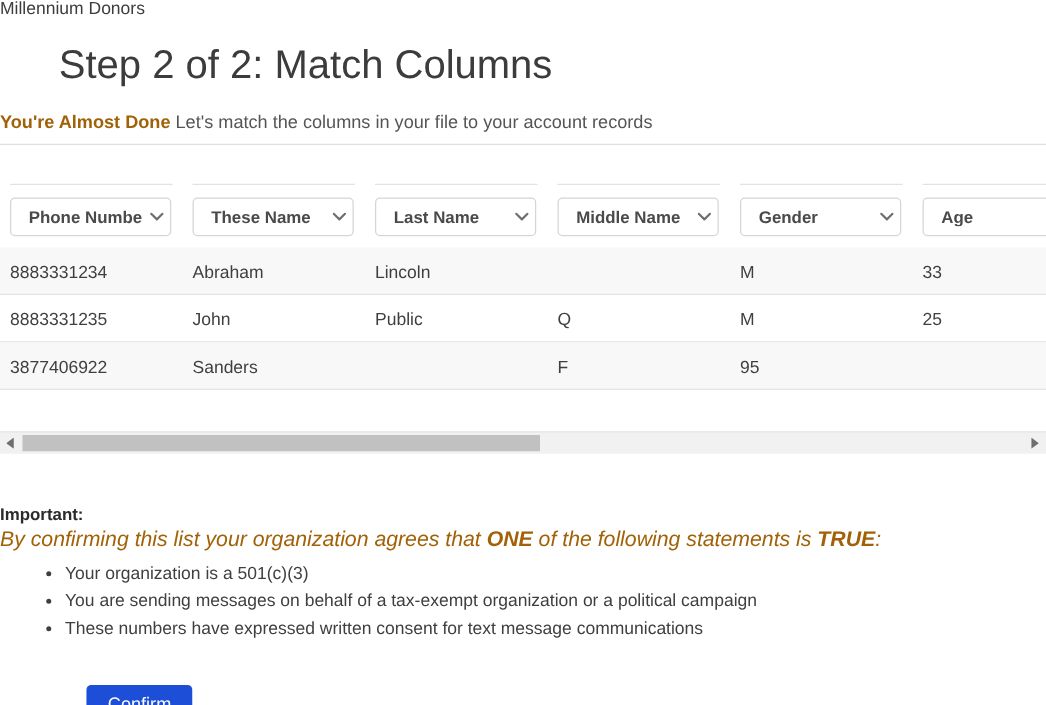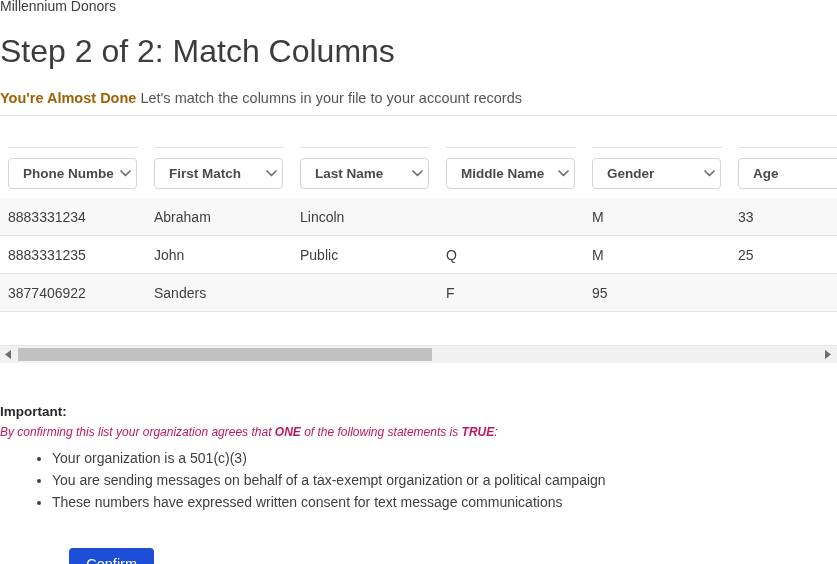--- a/index.html
+++ b/index.html
@@ -33,20 +33,21 @@
   .page-title {
     position: absolute;
     top: 31px;
     left: 0;
     margin: 0;
     font-size: 32px;
     line-height: 40px;
     font-weight: normal;
     color: #3c3c3c;
     white-space: nowrap;
+    padding-left: 47px;
   }
 
   
   .lead {
     position: absolute;
     top: 88px;
     left: 0;
     font-size: 14.5px;
     line-height: 20px;
     color: #555555;
@@ -208,23 +209,23 @@
     left: 0;
     width: 711px;
   }
   .important .imp-title {
     font-size: 13.5px;
     font-weight: bold;
     color: #2b2b2b;
     line-height: 18px;
   }
   .important .imp-sub {
-    font-size: 12px;
+    font-size: 17px;
     font-style: italic;
-    color: #be185d;
+    color: #a16207;
     line-height: 22px;
     white-space: nowrap;
   }
   .important .imp-sub b {
     font-weight: bold;
     font-style: italic;
   }
   .important ul {
     margin: 4px 0 0 0;
     padding-left: 52px;
@@ -316,21 +317,21 @@
             <span class="dd-label">Phone Number</span>
             <span class="caret">
               <svg width="11" height="7" viewBox="0 0 11 7">
                 <path d="M1 1 L5.5 5.5 L10 1" stroke="#6f6f6f" stroke-width="1.7" fill="none" stroke-linecap="round" stroke-linejoin="round"></path>
               </svg>
             </span>
           </div>
         </div>
         <div class="select-cell">
           <div class="dropdown">
-            <span class="dd-label">First Match</span>
+            <span class="dd-label">These Name</span>
             <span class="caret">
               <svg width="11" height="7" viewBox="0 0 11 7">
                 <path d="M1 1 L5.5 5.5 L10 1" stroke="#6f6f6f" stroke-width="1.7" fill="none" stroke-linecap="round" stroke-linejoin="round"></path>
               </svg>
             </span>
           </div>
         </div>
         <div class="select-cell">
           <div class="dropdown">
             <span class="dd-label">Last Name</span>

